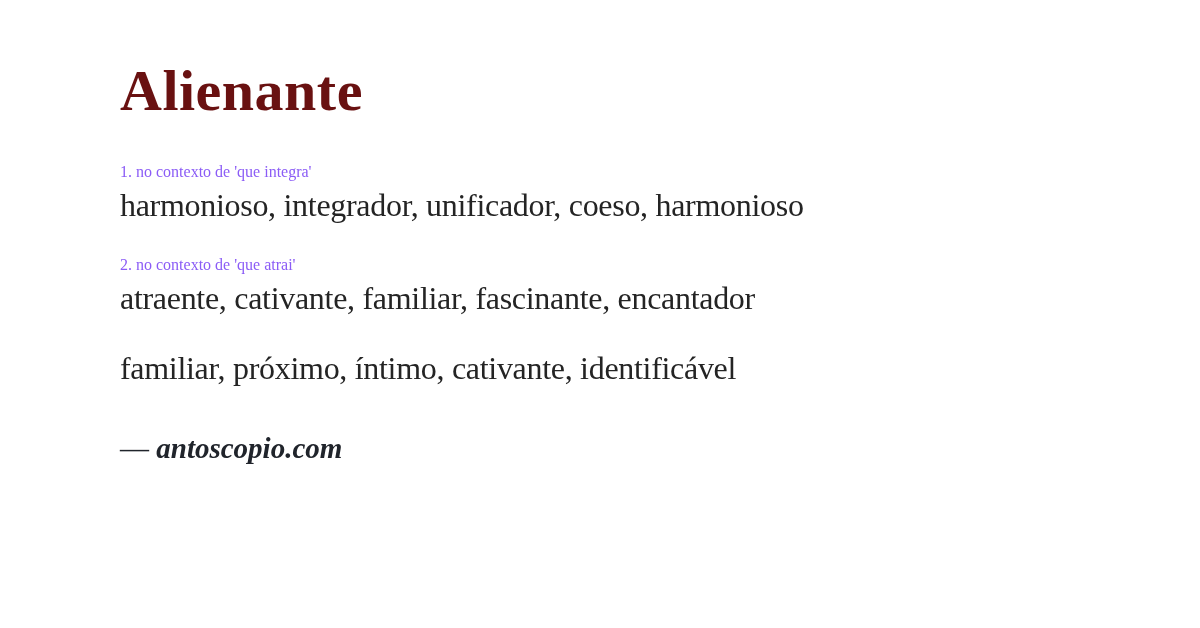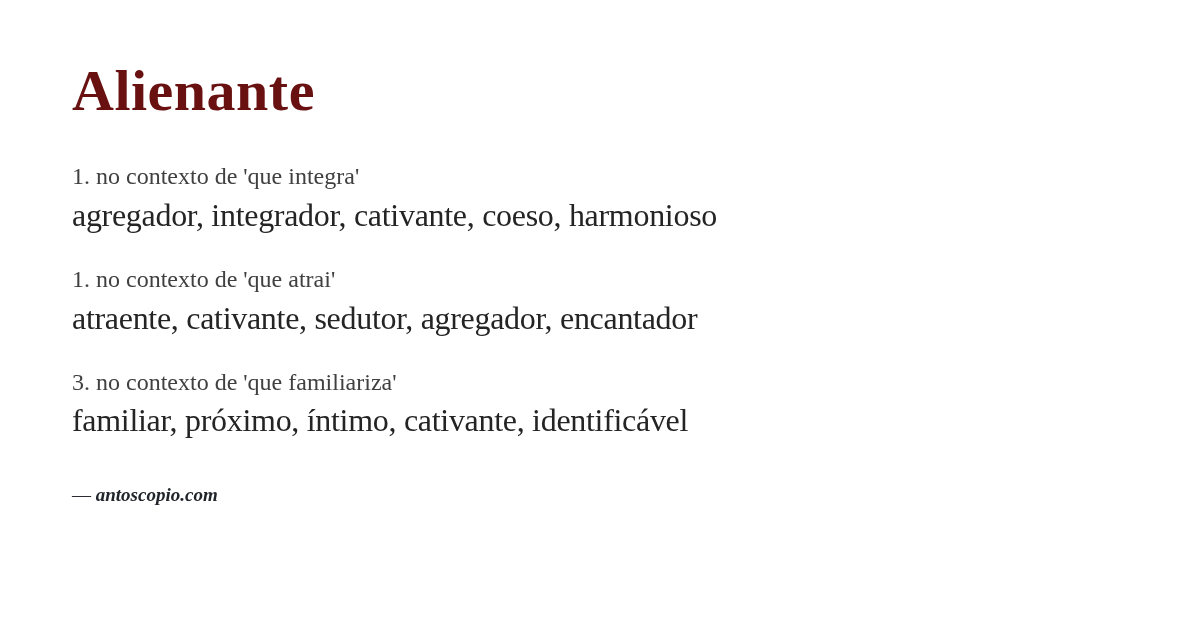--- a/index.html
+++ b/index.html
@@ -8,21 +8,21 @@
     width: 1200px;
     height: 628px;
     background: #ffffff;
     overflow: hidden;
     font-family: "Liberation Serif", "DejaVu Serif", serif;
   }
 
   .card {
     width: 1088px;
     height: 628px;
-    padding: 62px 60px 0 72px;
+    padding: 62px 60px 0 120px;
     background: #ffffff;
   }
 
   .title {
     font-size: 58px;
     font-weight: 700;
     line-height: 1.0;
     color: #691111;
     letter-spacing: 0.5px;
   }
@@ -37,42 +37,42 @@
 
   .entries {
     margin-top: 42px;
   }
 
   .entry + .entry {
     margin-top: 30px;
   }
 
   .context {
-    font-size: 24px;
-    color: #404040;
+    font-size: 16px;
+    color: #8b5cf6;
     line-height: 1.2;
   }
 
   .antonyms {
     font-size: 32px;
     color: #242424;
     line-height: 1.25;
     margin-top: 4px;
     letter-spacing: -0.3px;
   }
 
   .more-contexts {
     margin-top: 34px;
     font-size: 21px;
     color: #2d3e50;
   }
 
   .attribution {
     margin-top: 44px;
-    font-size: 19px;
+    font-size: 29px;
     color: #20242b;
   }
 
   .attribution .site {
     font-style: italic;
     font-weight: 700;
     font-weight: normal;
   }
 
   .attribution .site { font-weight: 600; }
@@ -83,30 +83,29 @@
 <div class="card">
 
   <header>
     <h1 class="title">Alienante</h1>
   </header>
 
   <main class="entries">
 
     <section class="entry">
       <div class="context">1. no contexto de 'que integra'</div>
-      <div class="antonyms">agregador, integrador, cativante, coeso, harmonioso</div>
+      <div class="antonyms">harmonioso, integrador, unificador, coeso, harmonioso</div>
     </section>
 
     <section class="entry">
-      <div class="context">1. no contexto de 'que atrai'</div>
-      <div class="antonyms">atraente, cativante, sedutor, agregador, encantador</div>
+      <div class="context">2. no contexto de 'que atrai'</div>
+      <div class="antonyms">atraente, cativante, familiar, fascinante, encantador</div>
     </section>
 
     <section class="entry">
-      <div class="context">3. no contexto de 'que familiariza'</div>
       <div class="antonyms">familiar, próximo, íntimo, cativante, identificável</div>
     </section>
 
 
   </main>
 
   <footer class="attribution">
     <span>—</span>
     <span class="site">antoscopio.com</span>
   </footer>

